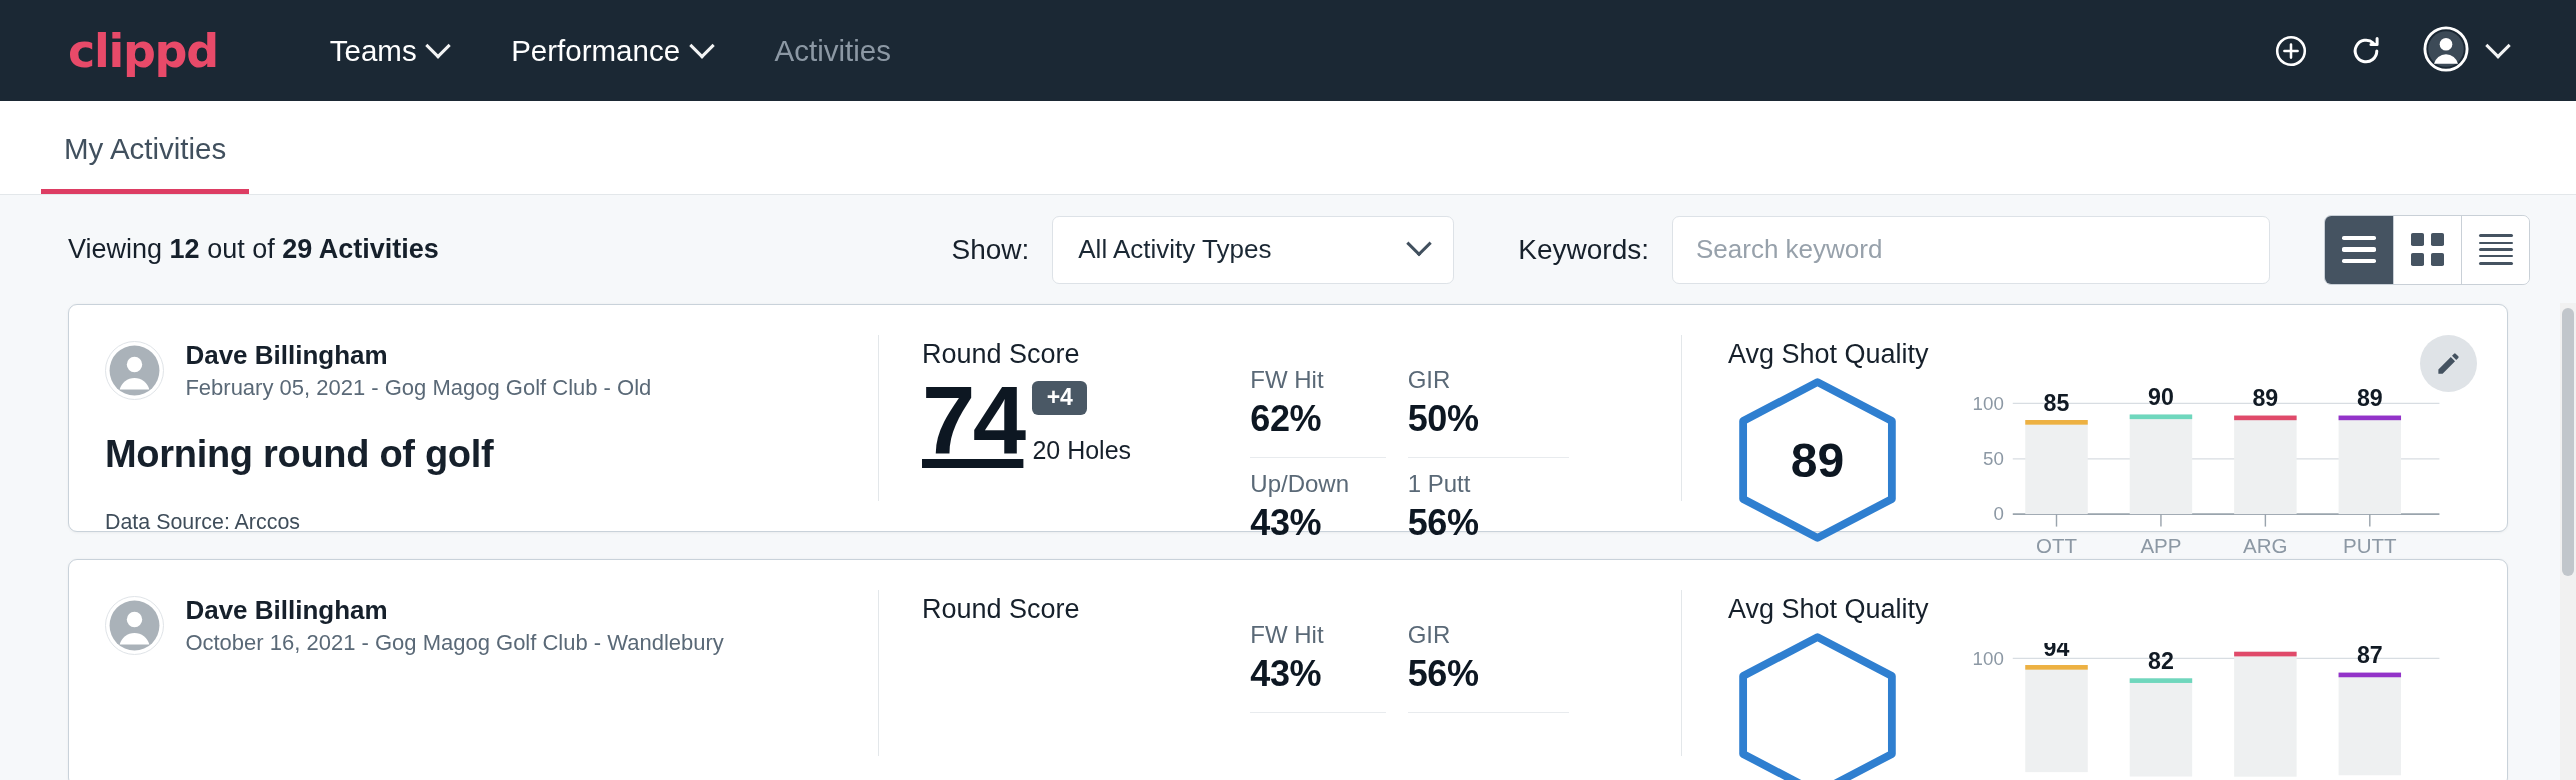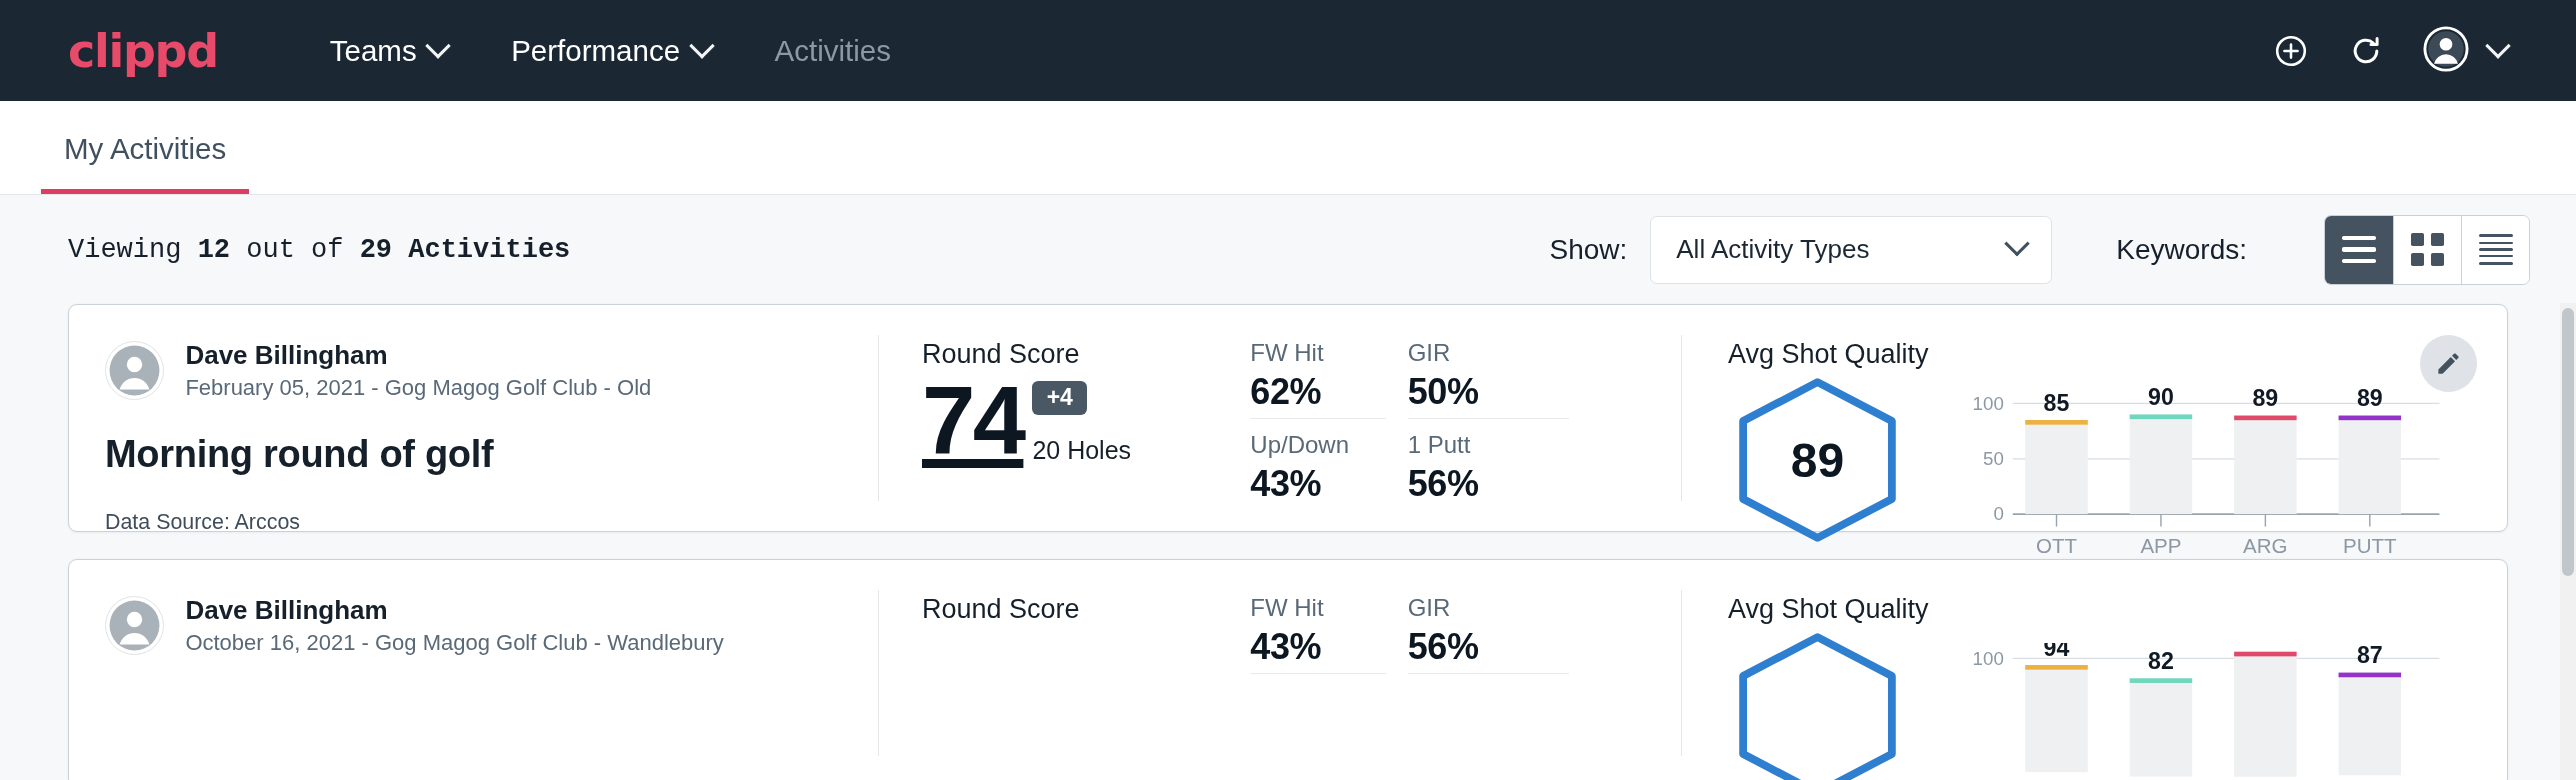--- a/index.html
+++ b/index.html
@@ -78,21 +78,21 @@
   .tab.active { border-bottom-color: #dd3d63; }
 
   
   .filterbar {
     height: 109px;
     display: flex;
     align-items: center;
     padding: 0 46px 0 68px;
     background: #f6f8fa;
   }
-  .viewing { font-size: 27px; color: #16202b; white-space: nowrap; font-family: Liberation Mono, monospace; }
+  .viewing { font-size: 27px; color: #16202b; white-space: nowrap; }
   .viewing b { font-weight: 700; }
   .filter-right {
     margin-left: auto;
     display: flex;
     align-items: center;
     gap: 0;
   }
   .flabel { font-size: 28px; color: #16202b; margin-right: 23px; white-space: nowrap; }
   .select {
     width: 402px; height: 68px;
@@ -211,21 +211,21 @@
     padding: 34px 0 0 14.3px;
     position: relative;
   }
   .col-stats::after {
     content: "";
     position: absolute; right: 0; top: 30px; bottom: 30px;
     width: 0.9px; background: #e3e7ea;
   }
   .sgrid { display: grid; grid-template-columns: 136px 161px; column-gap: 21.4px; }
   .scell { }
-  .scell.top { border-bottom: 0.9px solid #e8ebee; padding-bottom: 5px; margin-bottom: 12.5px; }
+  .scell.top { border-bottom: 0.9px solid #e8ebee; padding-bottom: 17px; margin-bottom: 12.5px; margin-top: 27px; }
   .sk { font-size: 24px; color: #5a6977; }
   .sv { font-size: 36px; font-weight: 700; color: #0d1722; margin-top: 3.6px; letter-spacing: -0.4px; }
 
   
   .col-quality { flex: 1; padding: 34px 0 0 46px; }
   .q-head { font-size: 27px; color: #16202b; }
   .q-body { display: flex; align-items: flex-start; margin-top: 5.4px; }
   .hexwrap { position: relative; width: 179px; height: 170px; flex: none; }
   .hexnum {
     position: absolute; inset: 0;
@@ -313,20 +313,21 @@
 
   <div class="filter-right">
     <span class="flabel">Show:</span>
     <div class="select">
       <span>All Activity Types</span>
       <span class="chev2"></span>
     </div>
 
     <span class="kw-gap"></span>
     <span class="flabel">Keywords:</span>
+    <input class="search" type="text" placeholder="Search keyword" style="">
 
     <div class="viewtoggle">
       <div class="vbtn active">
         <span style="display:flex;flex-direction:column;gap:7.1px;">
           <i class="vline" style="width:34px;height:4.5px;"></i>
           <i class="vline" style="width:34px;height:4.5px;"></i>
           <i class="vline" style="width:34px;height:4.5px;"></i>
         </span>
       </div>
       <div class="vbtn">

